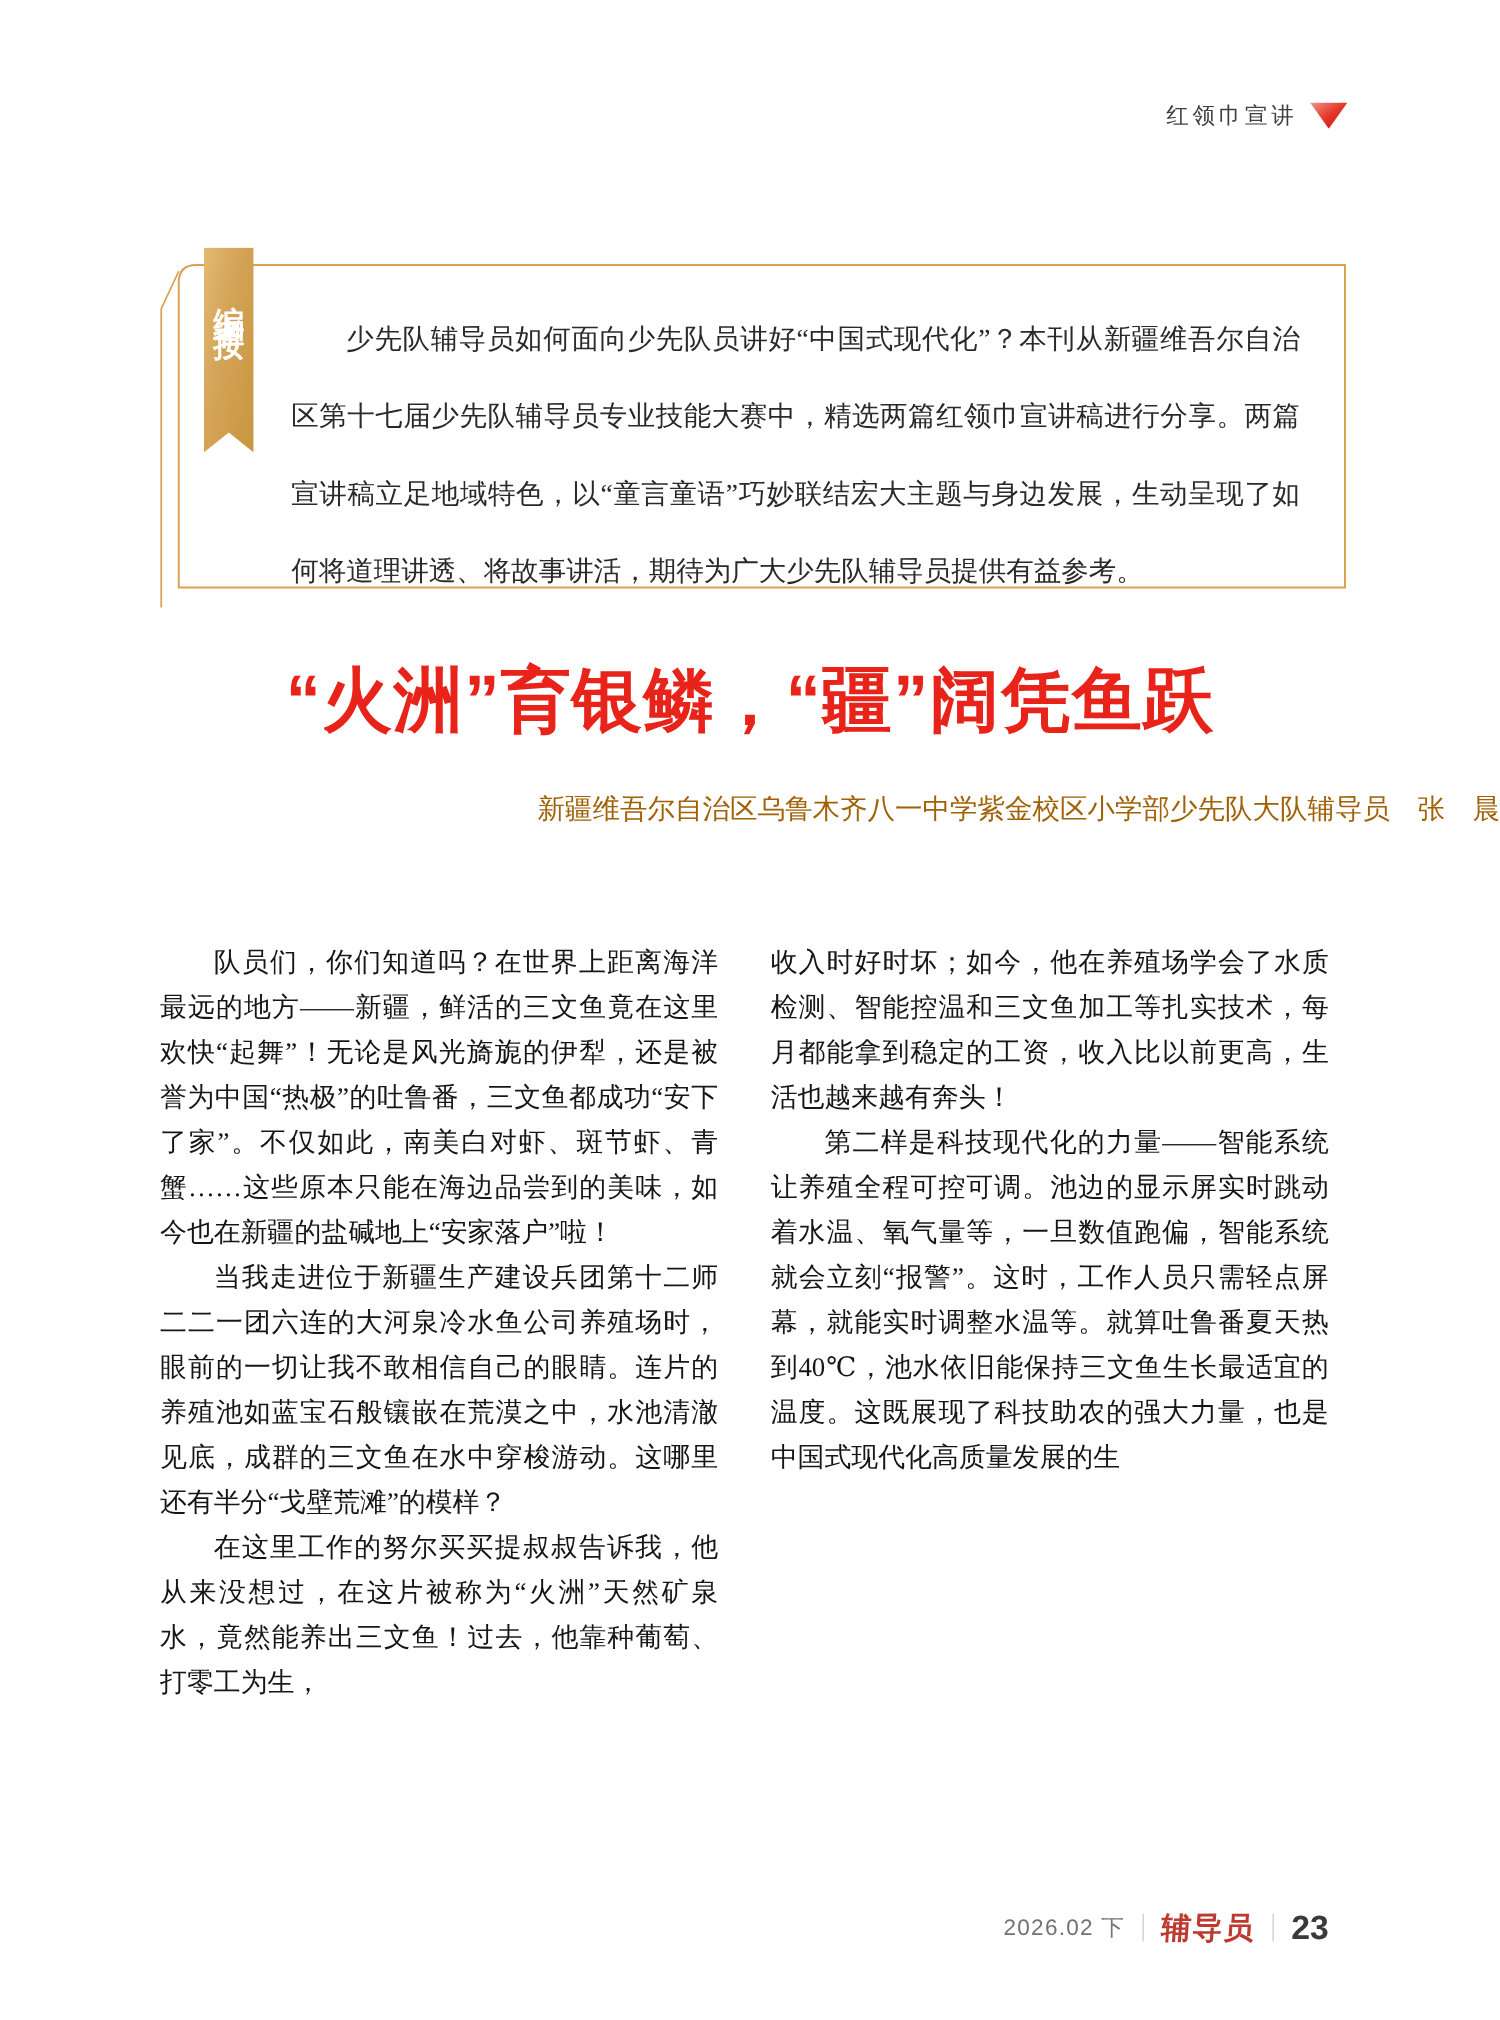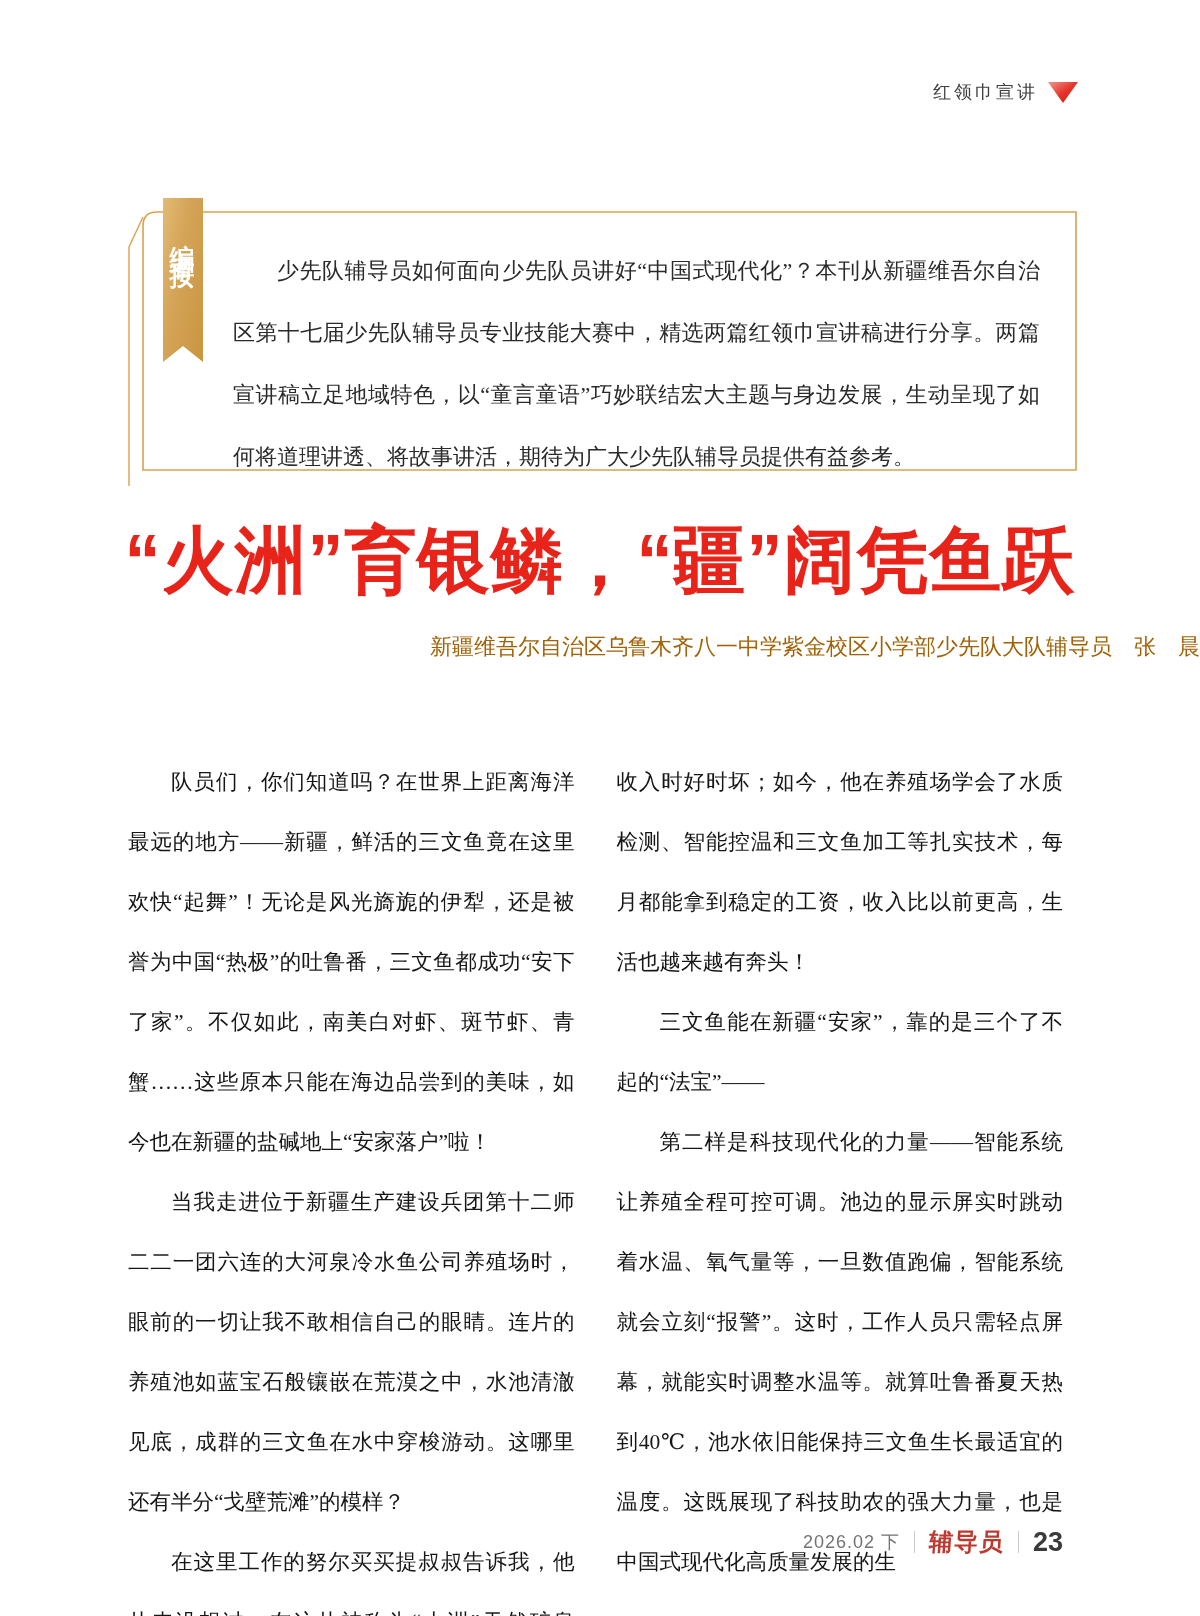--- a/index.html
+++ b/index.html
@@ -40,35 +40,35 @@
   .editor-text{
     position:absolute;left:233px;top:240px;width:807px;
     margin:0;font-size:22px;line-height:62px;
     text-align:justify;text-indent:2em;color:#2a2a2a;
   }
   
   .title{
     position:absolute;top:518px;left:0;width:100%;
     margin:0;text-align:center;
     font-family:"Liberation Sans","DejaVu Sans",sans-serif;
-    font-weight:900;font-size:72px;line-height:84px;
+    font-weight:900;font-size:56px;line-height:84px;
     color:#e8231a;letter-spacing:1px;
   }
   .byline{
     position:absolute;top:632px;left:0;width:100%;
     text-align:right;font-size:22px;color:#a16207;
   }
   
   .columns{
     position:absolute;left:128px;top:752px;width:935px;
     display:flex;gap:42px;
   }
   .col{flex:1;min-width:0;}
   .col p{
-    margin:0;font-size:21.5px;line-height:60px;
+    margin:0;font-size:21.5px;line-height:36px;
     text-align:justify;text-indent:2em;color:#161616;
   }
   .col p.cont{text-indent:0;}
   
   .ftr{
     position:absolute;top:1524px;right:137px;height:36px;
     display:flex;align-items:center;gap:14px;
   }
   .ftr .issue{
     font-family:"Liberation Sans","DejaVu Sans",sans-serif;
@@ -135,21 +135,20 @@
   <div class="byline">新疆维吾尔自治区乌鲁木齐八一中学紫金校区小学部少先队大队辅导员　张　晨</div>
 
   <div class="columns">
     <div class="col">
       <p>队员们，你们知道吗？在世界上距离海洋最远的地方——新疆，鲜活的三文鱼竟在这里欢快“起舞”！无论是风光旖旎的伊犁，还是被誉为中国“热极”的吐鲁番，三文鱼都成功“安下了家”。不仅如此，南美白对虾、斑节虾、青蟹……这些原本只能在海边品尝到的美味，如今也在新疆的盐碱地上“安家落户”啦！</p>
       <p>当我走进位于新疆生产建设兵团第十二师二二一团六连的大河泉冷水鱼公司养殖场时，眼前的一切让我不敢相信自己的眼睛。连片的养殖池如蓝宝石般镶嵌在荒漠之中，水池清澈见底，成群的三文鱼在水中穿梭游动。这哪里还有半分“戈壁荒滩”的模样？</p>
       <p>在这里工作的努尔买买提叔叔告诉我，他从来没想过，在这片被称为“火洲”天然矿泉水，竟然能养出三文鱼！过去，他靠种葡萄、打零工为生，</p>
     </div>
     <div class="col">
       <p class="cont">收入时好时坏；如今，他在养殖场学会了水质检测、智能控温和三文鱼加工等扎实技术，每月都能拿到稳定的工资，收入比以前更高，生活也越来越有奔头！</p>
-      <p>三文鱼能在新疆“安家”，靠的是三个了不起的“法宝”——</p>
       <p>第二样是科技现代化的力量——智能系统让养殖全程可控可调。池边的显示屏实时跳动着水温、氧气量等，一旦数值跑偏，智能系统就会立刻“报警”。这时，工作人员只需轻点屏幕，就能实时调整水温等。就算吐鲁番夏天热到40℃，池水依旧能保持三文鱼生长最适宜的温度。这既展现了科技助农的强大力量，也是中国式现代化高质量发展的生</p>
     </div>
   </div>
 
   <div class="ftr">
     <span class="issue">2026.02 下</span>
     <span class="sep"></span>
     <span class="logo">辅导员</span>
     <span class="sep"></span>
     <span class="pagenum">23</span>

